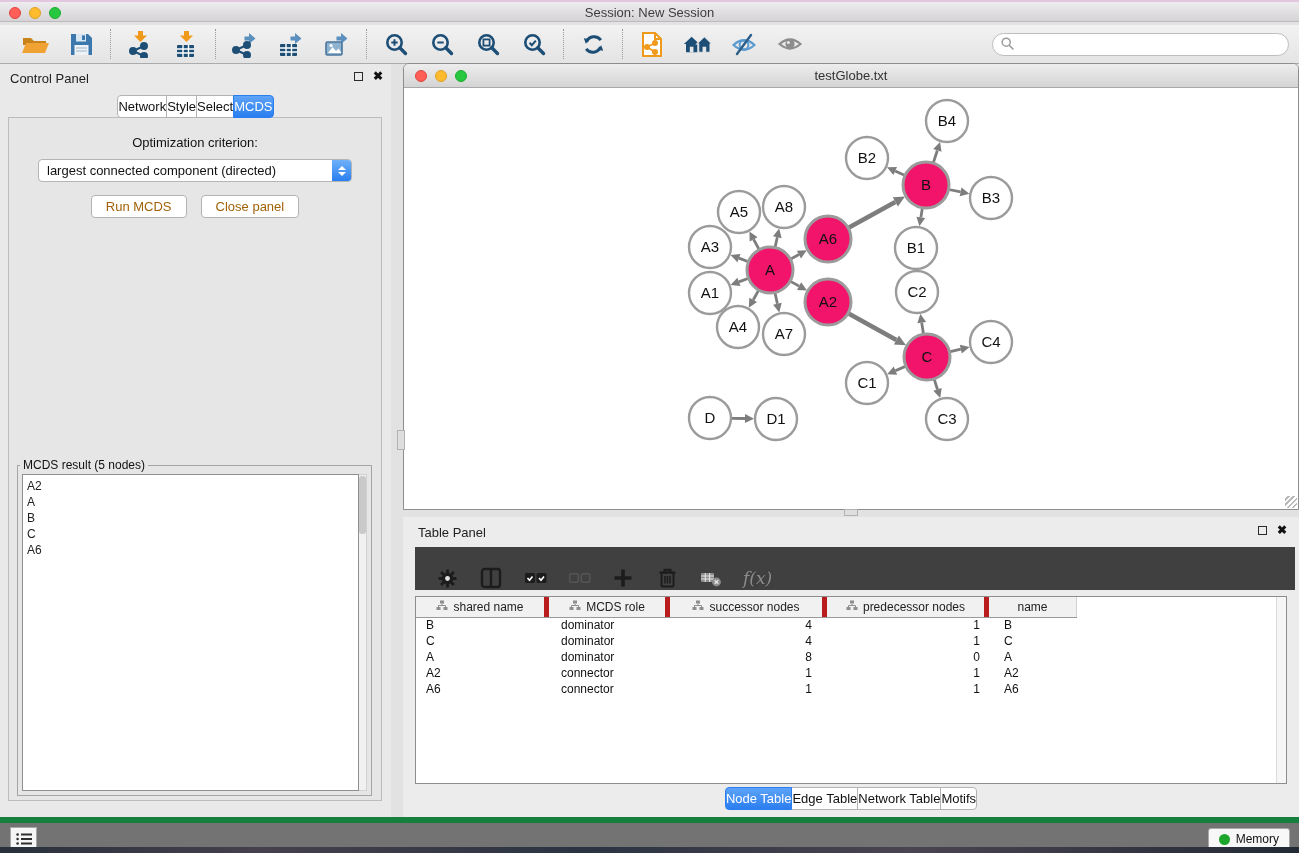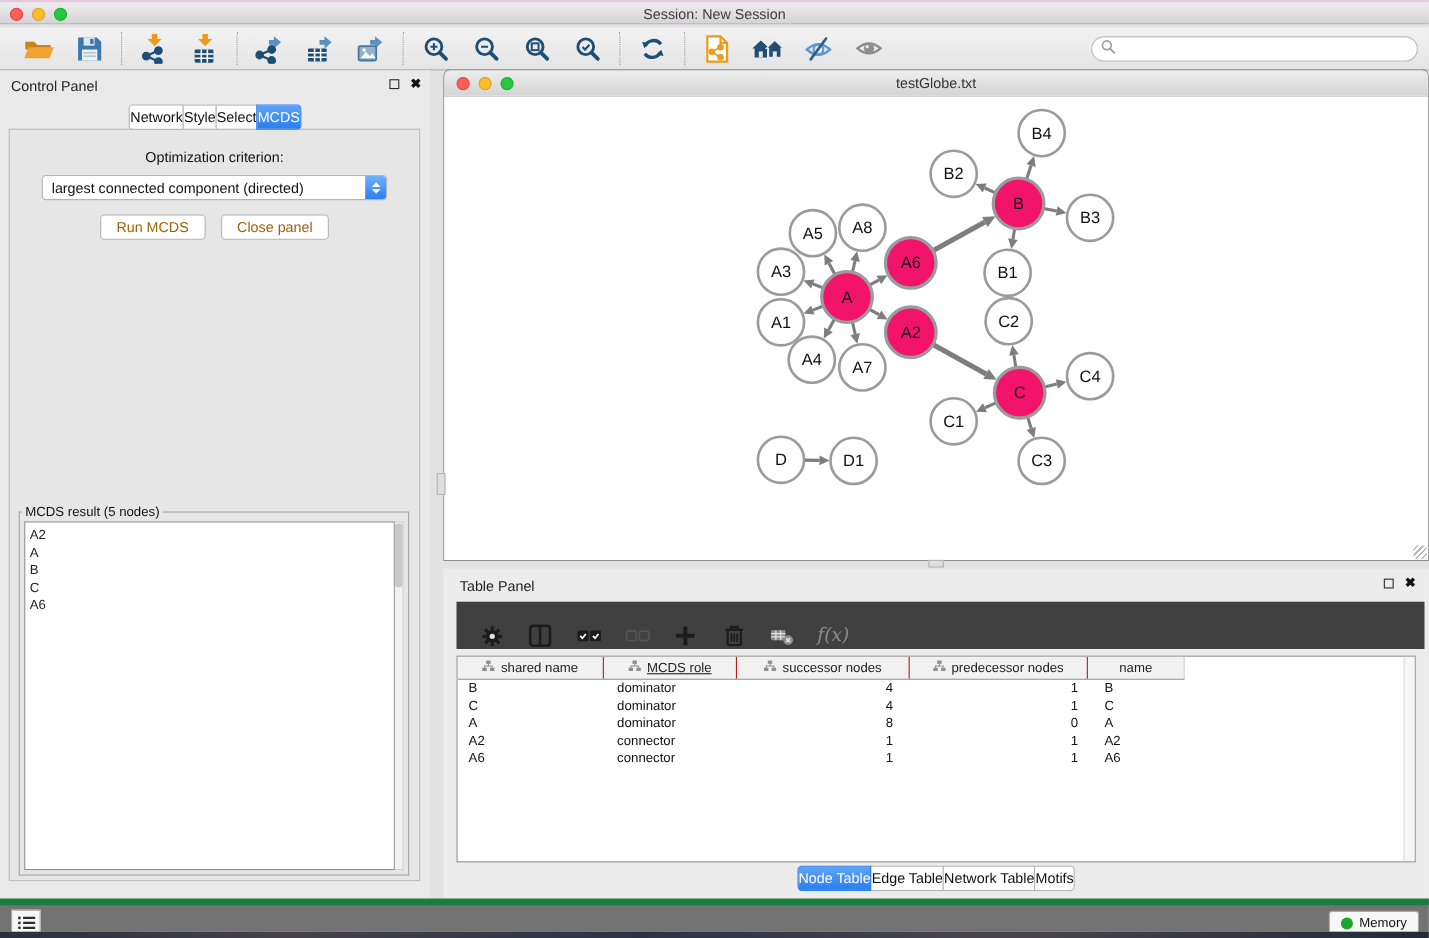--- a/index.html
+++ b/index.html
@@ -91,21 +91,21 @@
   .tp-toolbar { position:absolute; left:12px; right:4px; top:30px; height:43px; background:#404040;
     display:flex; align-items:flex-end; gap:20px; padding-left:20px; }
   .tp-tool { display:flex; align-items:center; justify-content:center; width:24px; height:24px; }
   .fx { font-family:"DejaVu Serif", serif; font-style:italic; font-size:17px; color:#9a9a9a; width:auto; }
 
   .tbl { position:absolute; left:12px; right:12px; top:79px; height:188px; background:#fff;
     border:1px solid #8d8d8d; overflow:hidden; }
   .tbl-scrolltrack { position:absolute; right:0; top:0; bottom:0; width:10px; background:#f6f6f6; border-left:1px solid #dcdcdc; }
   .tbl-head { display:flex; height:21px; background:#f1f1f1; border-bottom:1px solid #9a9a9a; width:661px; }
   .th { display:flex; align-items:center; justify-content:center; gap:5px; font-size:12px; color:#222;
-    border-right:1px solid #b91c1c; height:100%; }
+    border-right:5px solid #b91c1c; height:100%; }
   .th:last-child { border-right:1px solid #d2d2d2; }
   .trow { display:flex; height:16px; font-size:12px; color:#111; }
   .td { overflow:hidden; white-space:nowrap; }
   .td.left { text-align:left; }
   .td.right { text-align:right; }
 
   #tp-tabs { position:absolute; left:0; right:0; top:270px; text-align:center; }
 
   
   .statusbar { position:absolute; left:0; top:817px; width:1299px; height:30px; background:#737373;
@@ -582,21 +582,21 @@
       <div class="tbl-head" id="tbl-head">
           <div class="th" style="width: 133px;">
             <span><svg width="12" height="11" viewBox="0 0 12 11">
                 <rect x="4" y="0.5" width="4" height="3" fill="#8e8e8e"></rect>
                 <rect x="0.5" y="7" width="4" height="3" fill="#8e8e8e"></rect>
                 <rect x="7.5" y="7" width="4" height="3" fill="#8e8e8e"></rect>
                 <path d="M6 3.5V5.5M2.5 7V5.5h7V7" fill="none" stroke="#8e8e8e" stroke-width="1"></path>
               </svg></span>
             <span>shared name</span>
           </div>
-          <div class="th" style="width: 121px; text-decoration: underline;">
+          <div class="th" style="width: 121px;">
             <span><svg width="12" height="11" viewBox="0 0 12 11">
                 <rect x="4" y="0.5" width="4" height="3" fill="#8e8e8e"></rect>
                 <rect x="0.5" y="7" width="4" height="3" fill="#8e8e8e"></rect>
                 <rect x="7.5" y="7" width="4" height="3" fill="#8e8e8e"></rect>
                 <path d="M6 3.5V5.5M2.5 7V5.5h7V7" fill="none" stroke="#8e8e8e" stroke-width="1"></path>
               </svg></span>
             <span>MCDS role</span>
           </div>
           <div class="th" style="width: 157px;">
             <span><svg width="12" height="11" viewBox="0 0 12 11">

